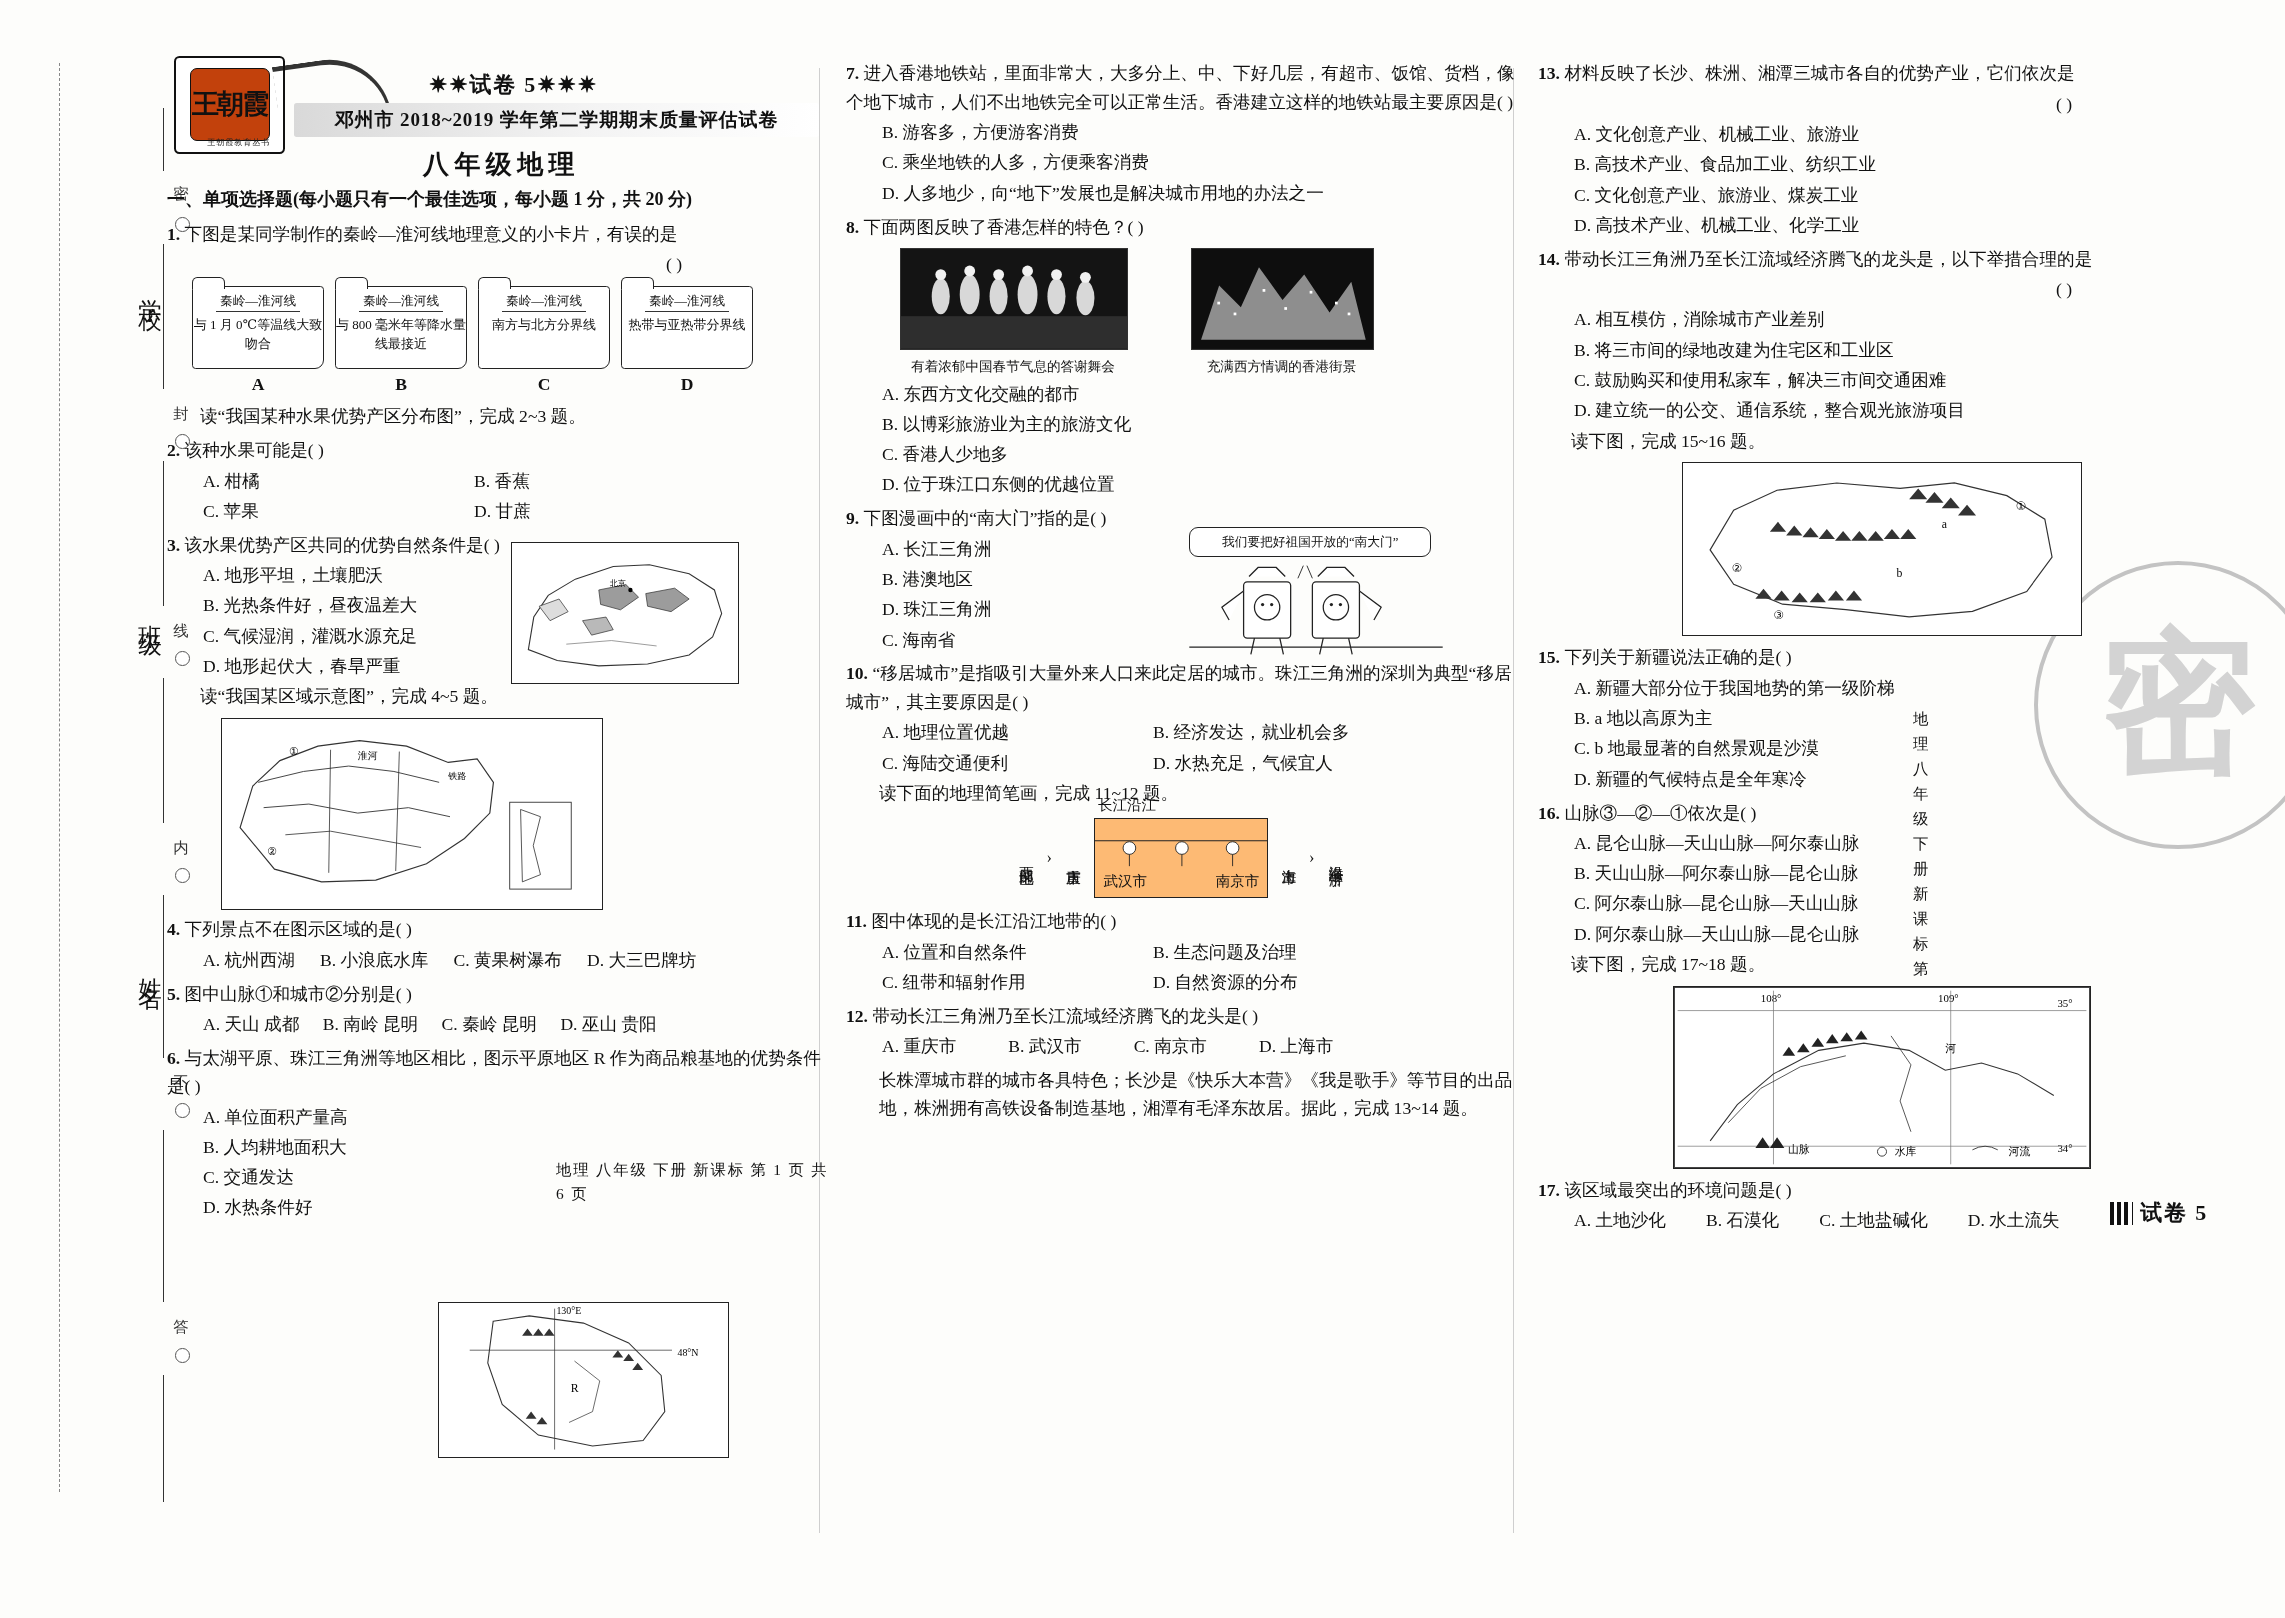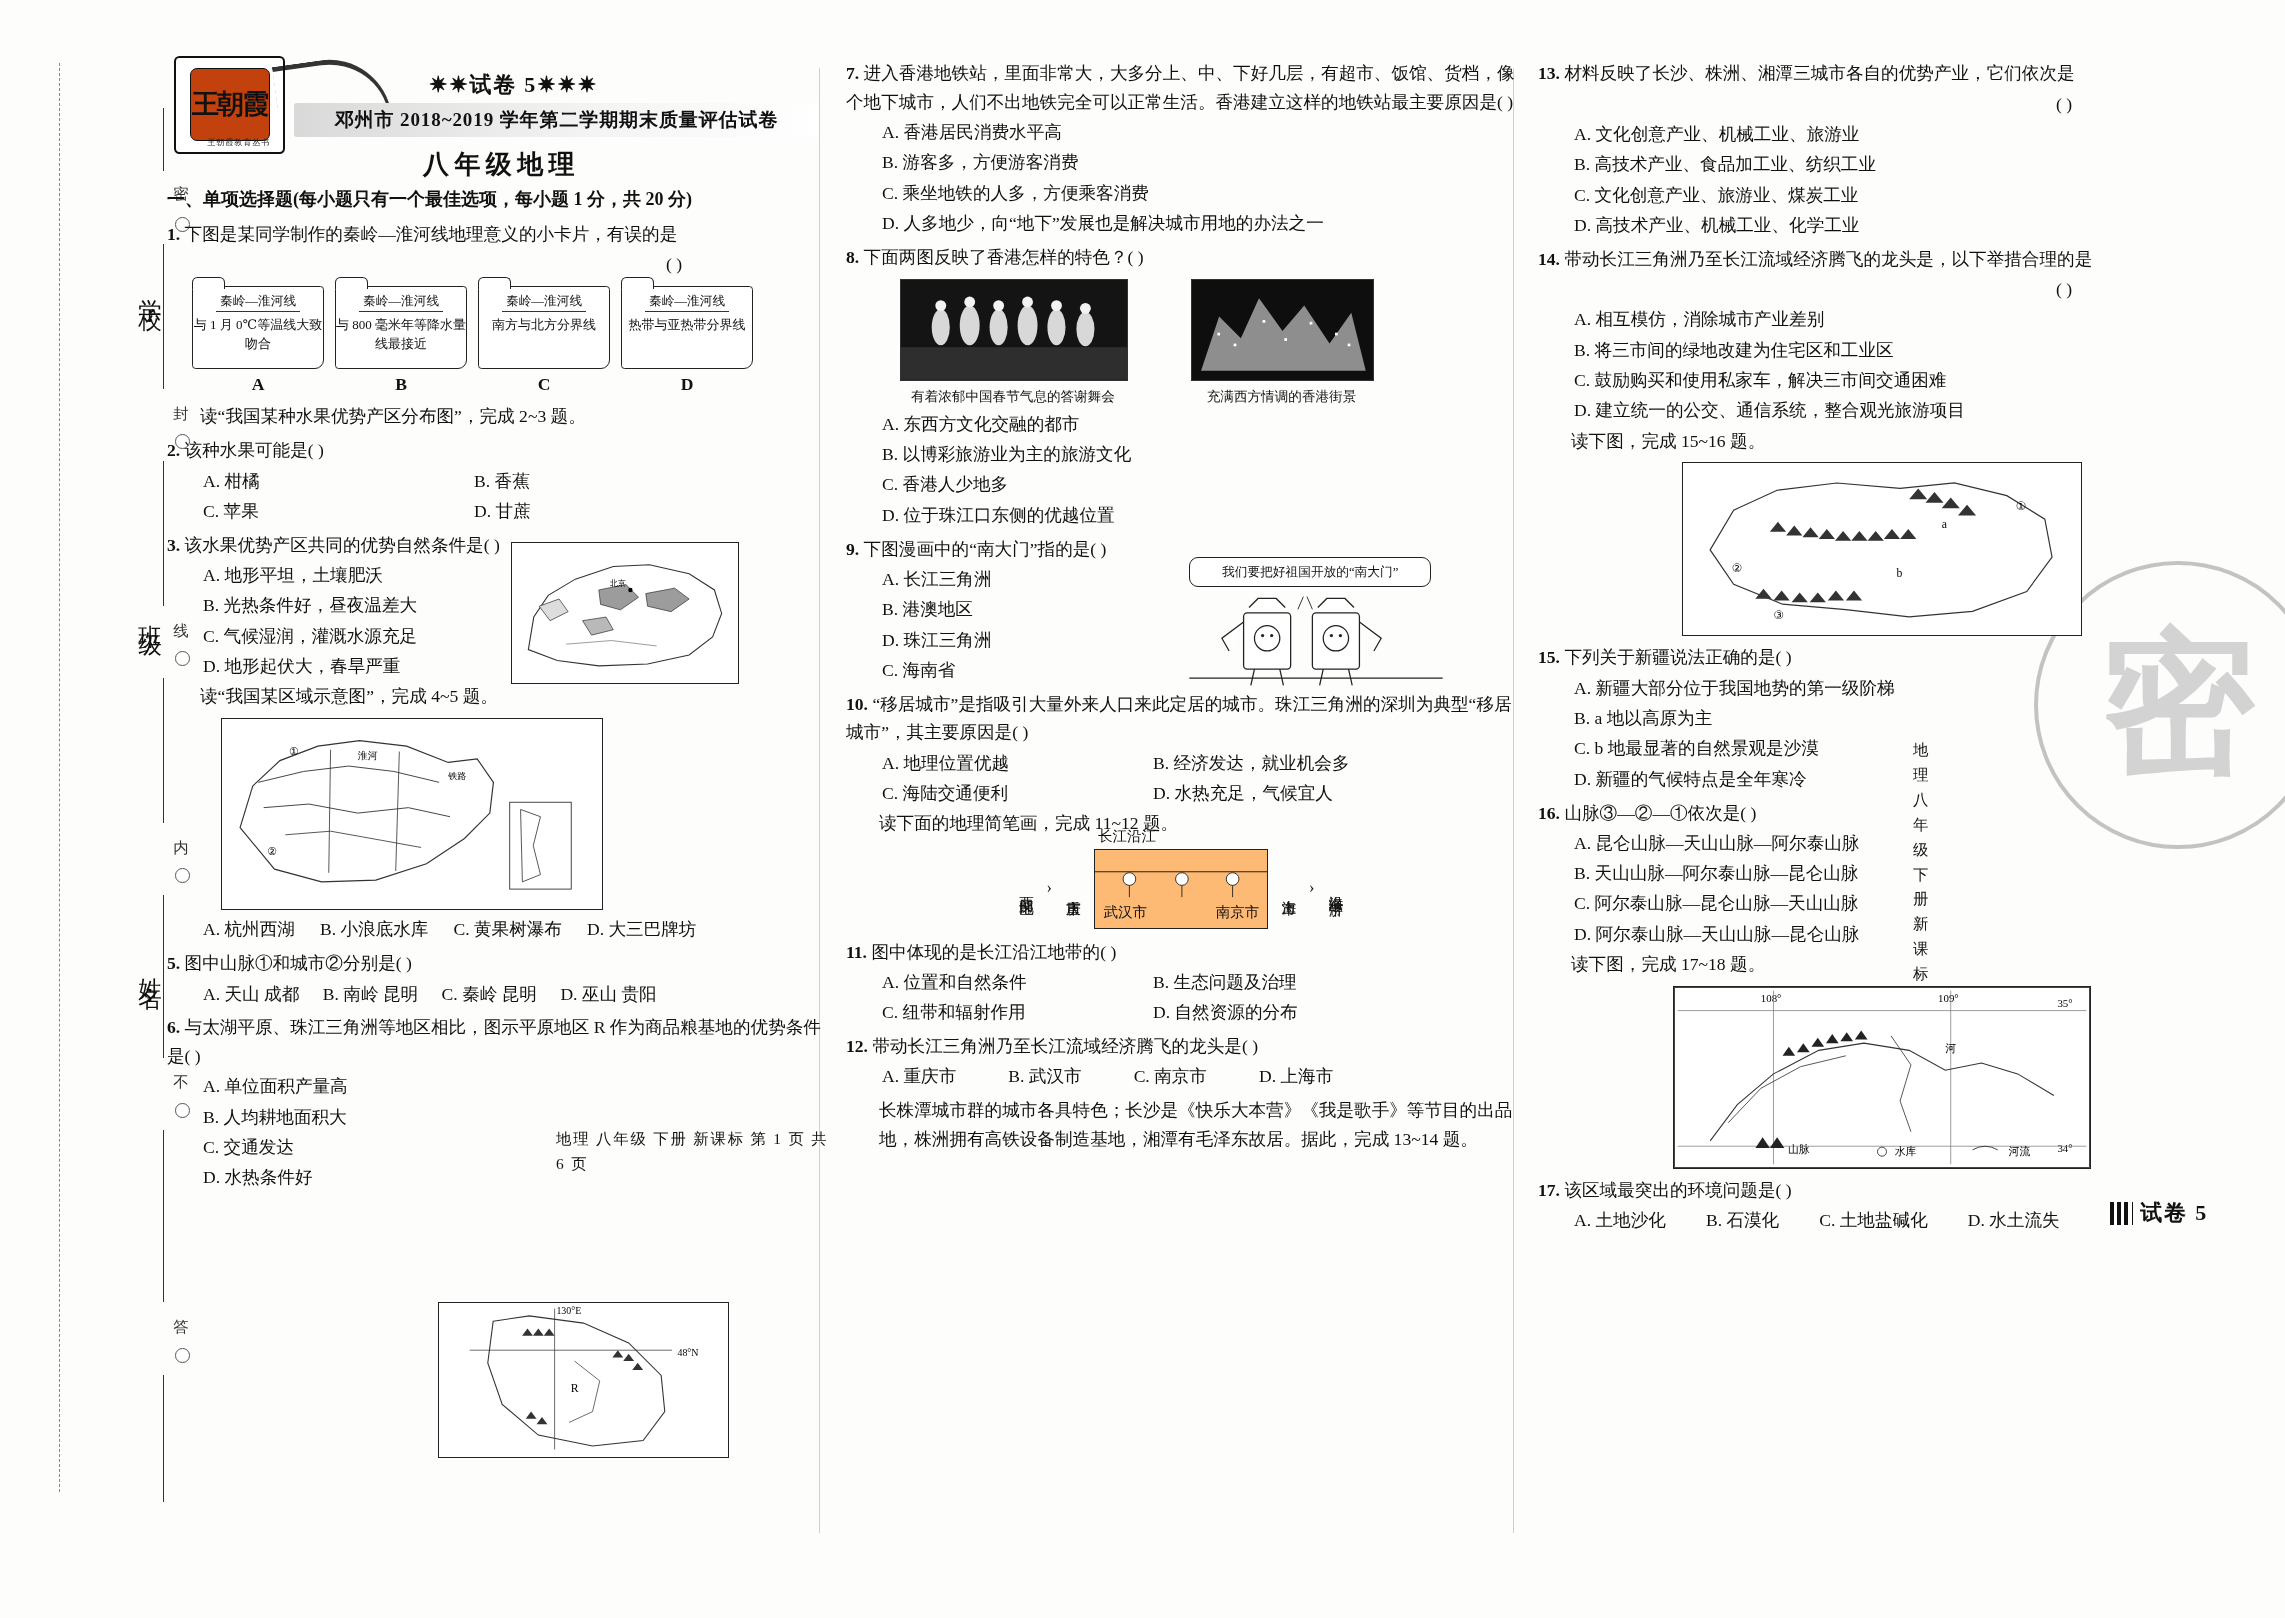--- a/index.html
+++ b/index.html
@@ -265,20 +265,24 @@
         <path d="M196,36 L192,168" fill="none" stroke="#333" stroke-width="0.9"></path>
         <text x="74" y="40" font-size="12" font-family="serif">①</text>
         <text x="50" y="150" font-size="12" font-family="serif">②</text>
         <text x="150" y="44" font-size="11" font-family="serif">淮河</text>
         <text x="250" y="66" font-size="10" font-family="serif">铁路</text>
         <rect x="318" y="92" width="68" height="96" fill="#fff" stroke="#333" stroke-width="1"></rect>
         <path d="M330,100 L352,108 L344,140 L352,172 L332,180 Z" fill="#fff" stroke="#333" stroke-width="0.9"></path>
       </svg>
     </div>
 
+    <div class="q">
+      <span class="qnum">4.</span>
+      <span>下列景点不在图示区域的是(          )</span>
+    </div>
     <div class="optrow" style="gap:25px">
       <span>A. 杭州西湖</span>
       <span>B. 小浪底水库</span>
       <span>C. 黄果树瀑布</span>
       <span>D. 大三巴牌坊</span>
     </div>
 
     <div class="q">
       <span class="qnum">5.</span>
       <span>图中山脉①和城市②分别是(          )</span>
@@ -316,21 +320,20 @@
 
     <div class="footer" id="f1">地理  八年级  下册  新课标  第 1 页  共 6 页</div>
   </div>
 
   <div class="col" id="col2">
 
     <div class="q">
       <span class="qnum">7.</span>
       <span>进入香港地铁站，里面非常大，大多分上、中、下好几层，有超市、饭馆、货档，像个地下城市，人们不出地铁完全可以正常生活。香港建立这样的地铁站最主要原因是(          )</span>
     </div>
-    <div class="opt">A. 香港居民消费水平高</div>
     <div class="opt">B. 游客多，方便游客消费</div>
     <div class="opt">C. 乘坐地铁的人多，方便乘客消费</div>
     <div class="opt">D. 人多地少，向“地下”发展也是解决城市用地的办法之一</div>
 
     <div class="q">
       <span class="qnum">8.</span>
       <span>下面两图反映了香港怎样的特色？(          )</span>
     </div>
 
     <div style="display:flex;gap:63px;margin:7.2px 0 1.8px 54px;">

